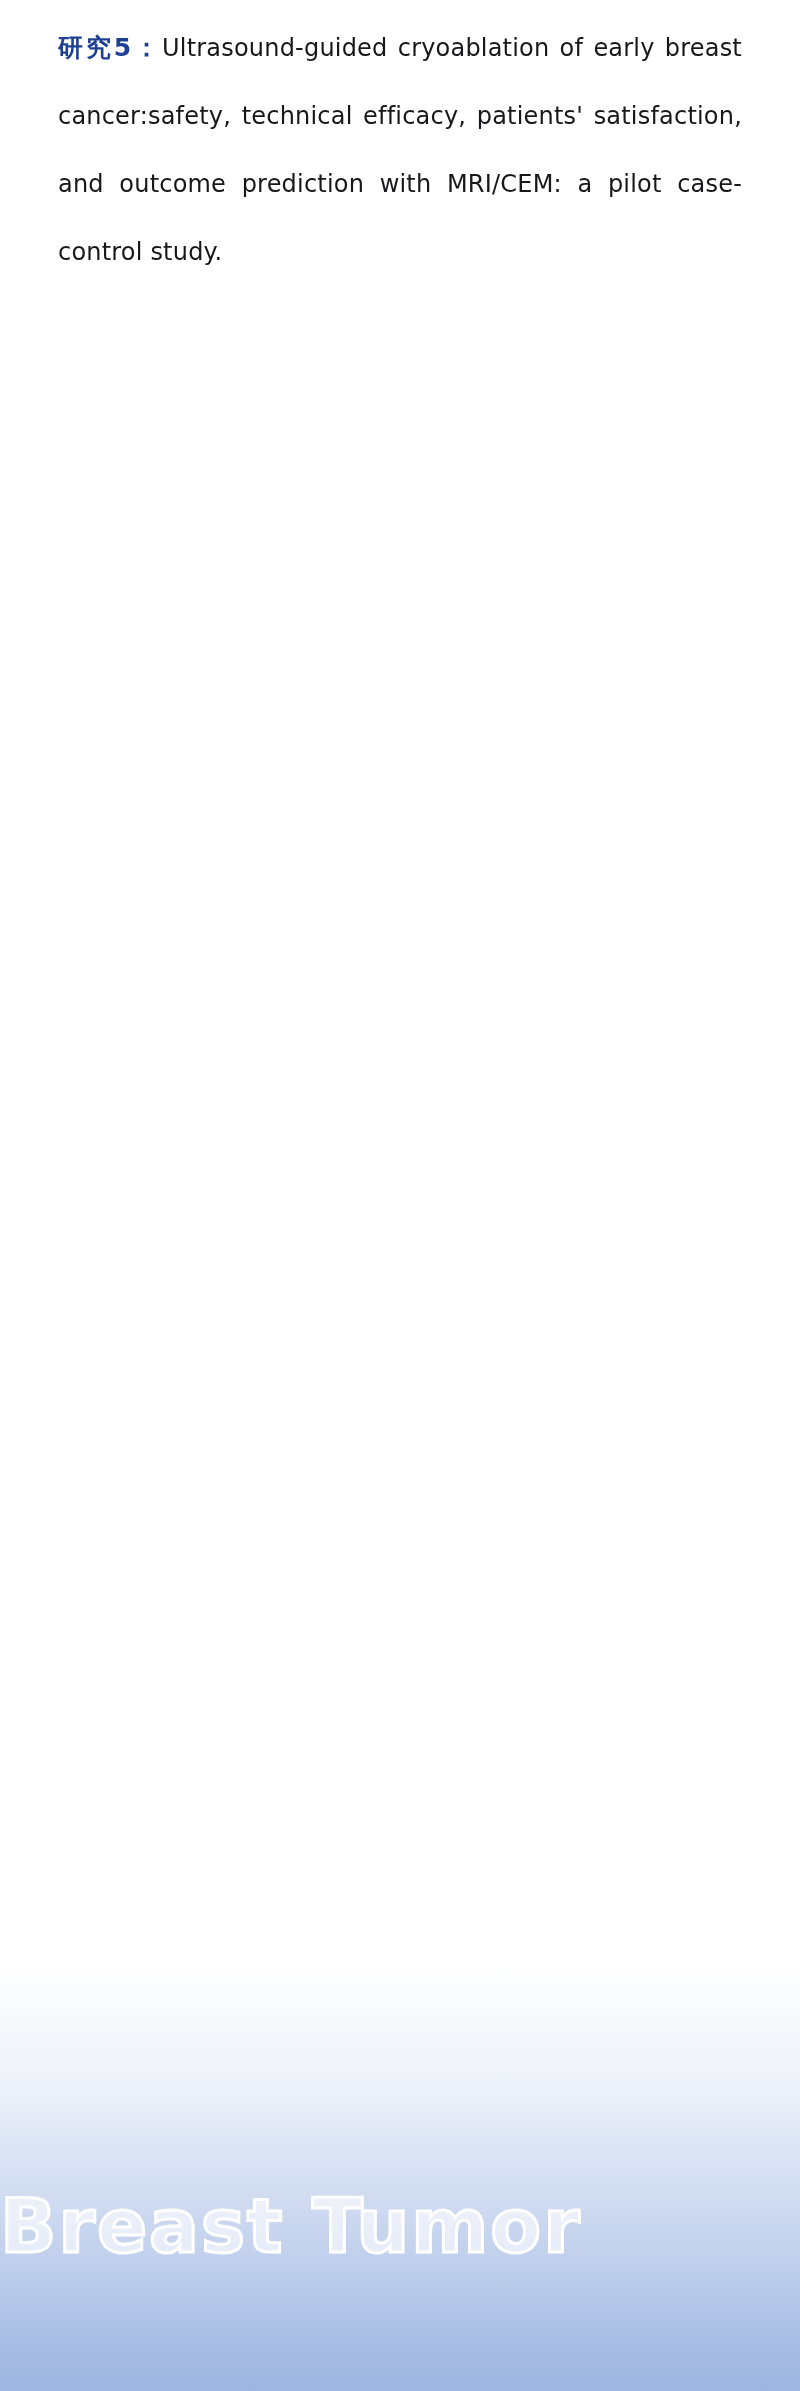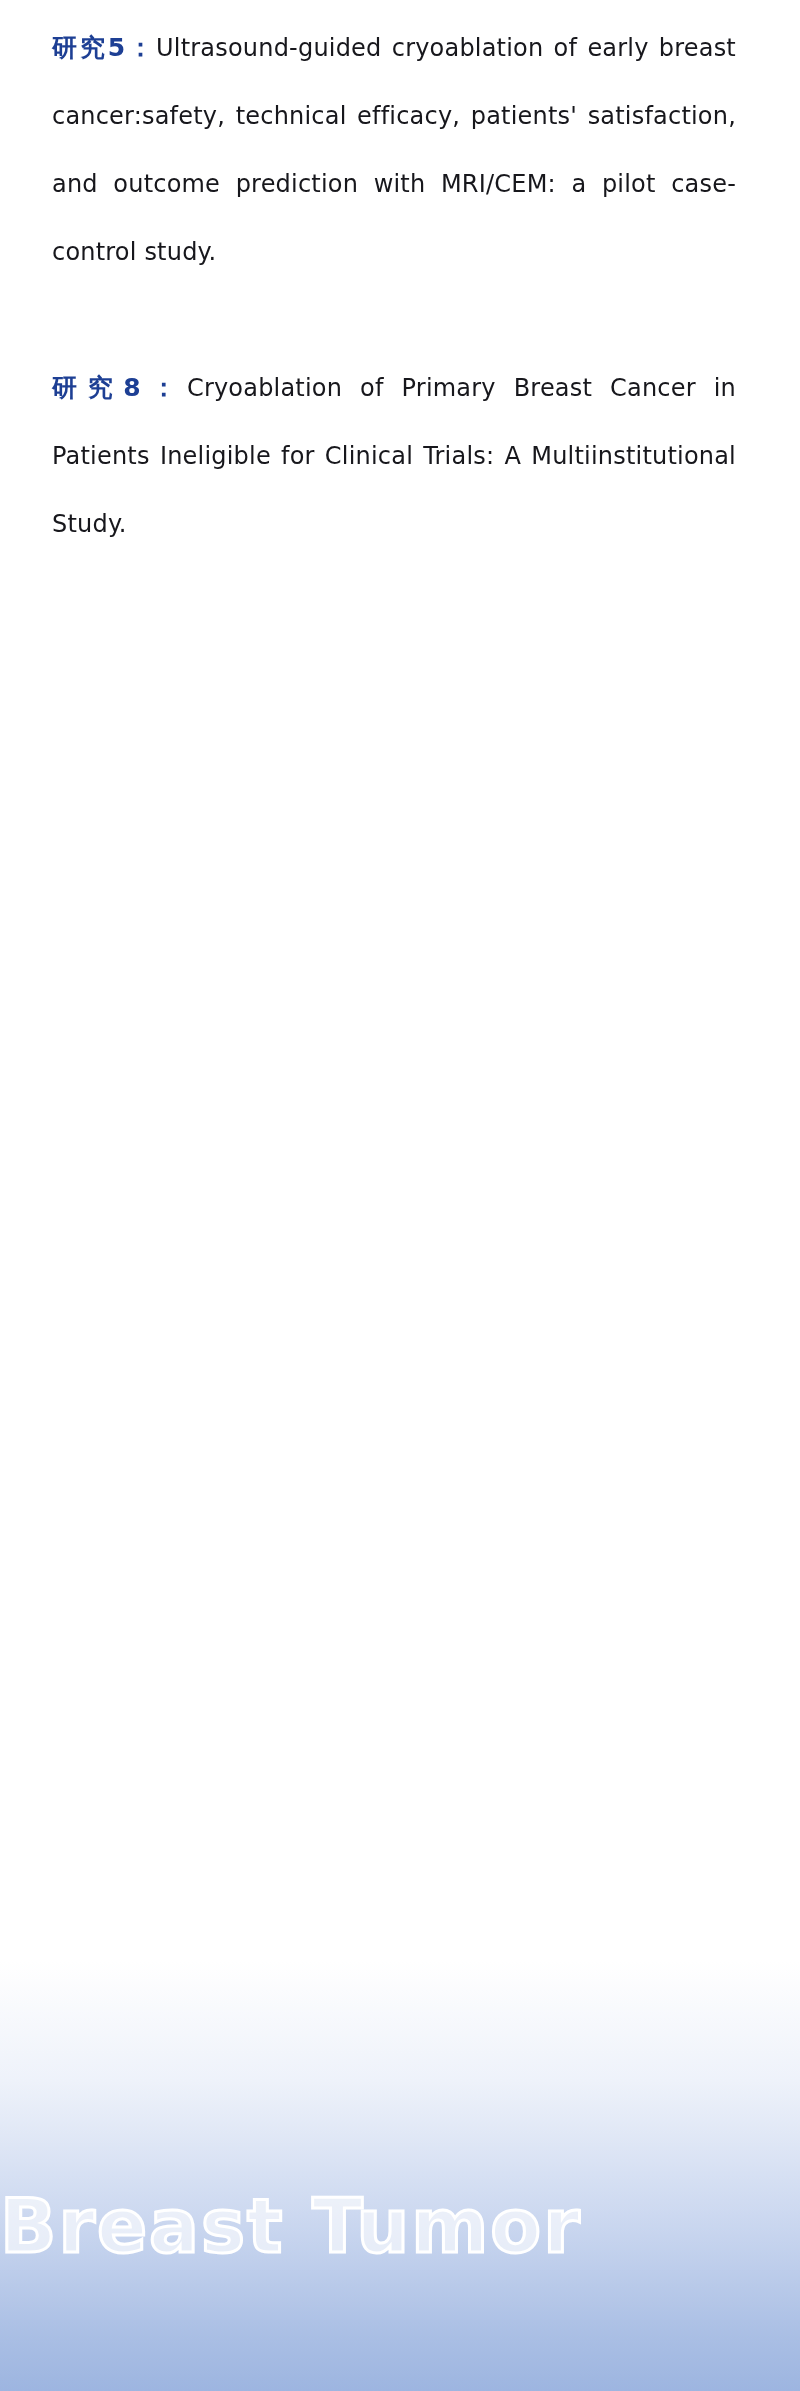--- a/index.html
+++ b/index.html
@@ -17,21 +17,21 @@
 
   .page {
     position: relative;
     width: 800px;
     height: 2391px;
     background: #ffffff;
   }
 
   .content {
     position: absolute;
-    left: 52px;
+    left: 58px;
     top: 0;
     width: 684px;
   }
 
   .study-block {
     margin-bottom: 68px;
     text-align: justify;
     text-align-last: left;
     font-size: 25.5px;
     line-height: 67px;
@@ -87,23 +87,20 @@
 <div class="page">
 
   <div class="content">
 
     <p class="study-block">
       <span class="study-label">研究5：</span><span class="study-text">Ultrasound-guided cryoablation of early breast cancer:safety, technical efficacy, patients' satisfaction, and outcome prediction with MRI/CEM: a pilot case-control study.</span>
     </p>
 
 
 
-    <p class="study-block">
-      <span class="study-label">研究8：</span><span class="study-text">Cryoablation of Primary Breast Cancer in Patients Ineligible for Clinical Trials: A Multiinstitutional Study.</span>
-    </p>
 
 
 
   </div>
 
   <div class="footer-band"></div>
   <div class="footer-title">Breast Tumor</div>
 
 </div>
 

